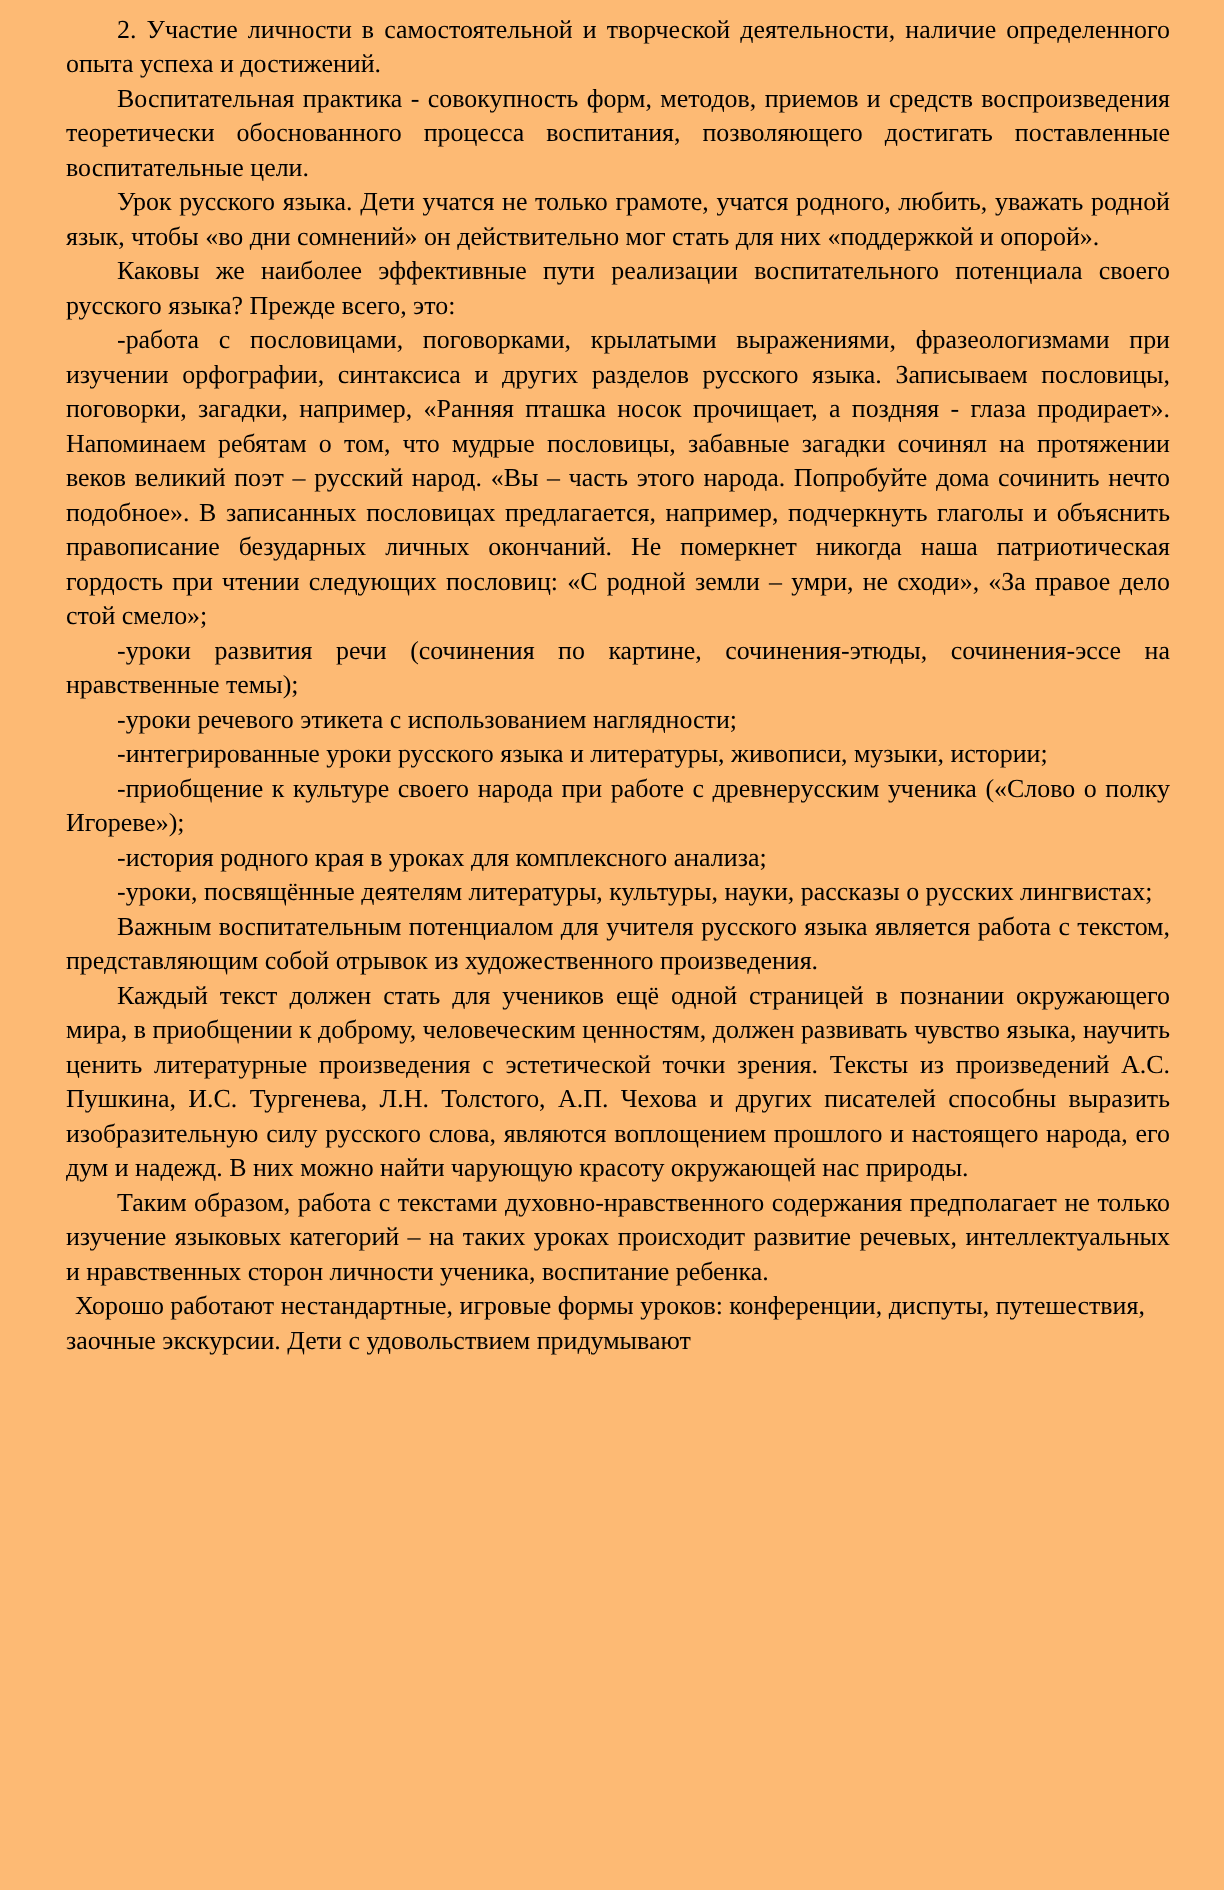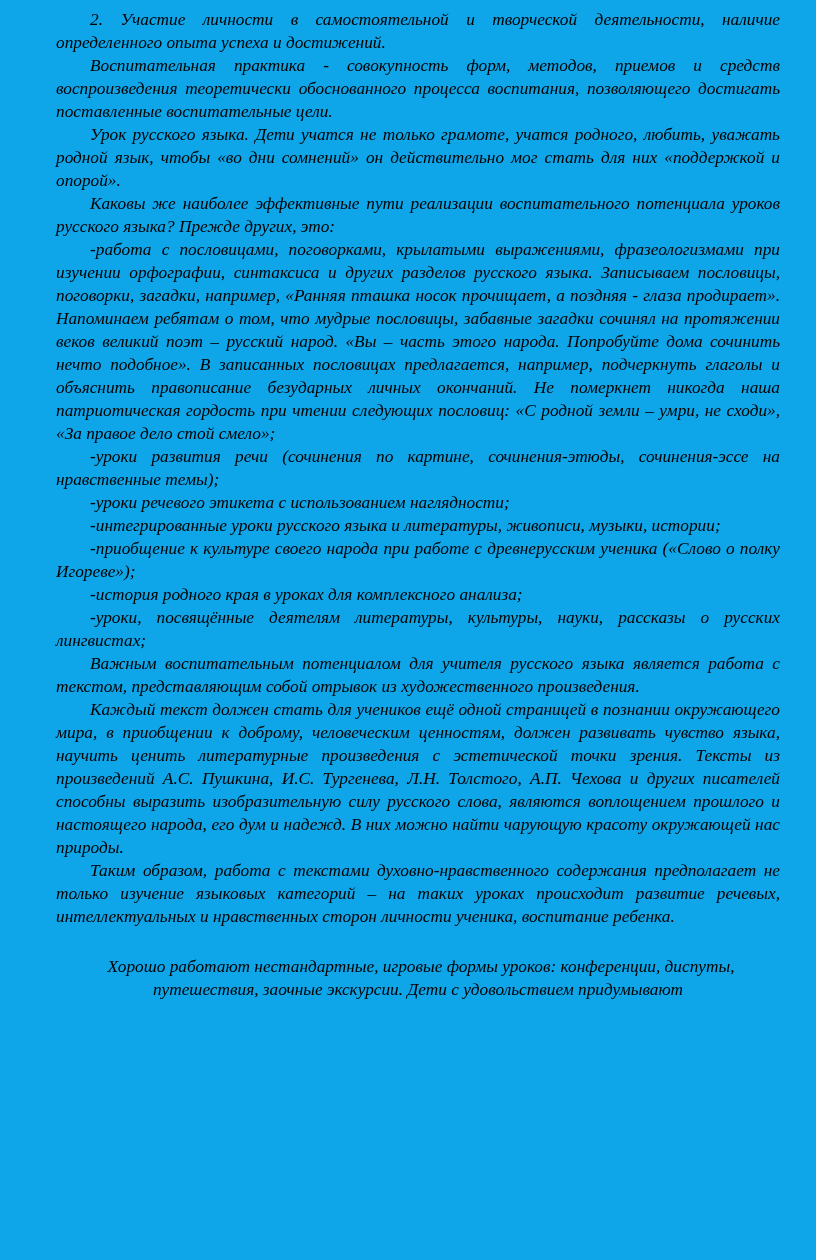--- a/index.html
+++ b/index.html
@@ -10,52 +10,50 @@
   body {
     width: 816px;
     min-height: 1260px;
     font-family: "Liberation Serif", "DejaVu Serif", serif;
     color: #000000;
   }
   .page {
     width: 816px;
     min-height: 1260px;
     box-sizing: border-box;
-    padding: 8px 36px 10px 56px;
-    background: #0ea5e9;
-    font-style: italic;
+    padding: 8px 36px 10px 44px;
+    background: #fdba74;
   }
   .doc {
     font-size: 17.3px;
     line-height: 1.33;
     text-align: justify;
     text-justify: inter-word;
   }
   .doc p {
     margin: 0;
     text-indent: 34px;
     text-align: justify;
   }
   .doc p.smallindent {
     text-indent: 6px;
   }
   .doc p.lastline {
-    text-align: center;
-    margin-top: 27px;
+    text-align: left;
   }
 </style>
 </head>
 <body>
 
 <div class="page">
   <div class="doc">
     <p>2. Участие личности в самостоятельной и творческой деятельности, наличие определенного опыта успеха и достижений.</p>
     <p>Воспитательная практика - совокупность форм, методов, приемов и средств воспроизведения теоретически обоснованного процесса воспитания, позволяющего достигать поставленные воспитательные цели.</p>
     <p>Урок русского языка. Дети учатся не только грамоте, учатся родного, любить, уважать родной язык, чтобы «во дни сомнений» он действительно мог стать для них «поддержкой и опорой».</p>
-    <p>Каковы же наиболее эффективные пути реализации воспитательного потенциала уроков русского языка? Прежде других, это:</p>
+    <p>Каковы же наиболее эффективные пути реализации воспитательного потенциала своего русского языка? Прежде всего, это:</p>
     <p>-работа с пословицами, поговорками, крылатыми выражениями, фразеологизмами при изучении орфографии, синтаксиса и других разделов русского языка. Записываем пословицы, поговорки, загадки, например, «Ранняя пташка носок прочищает, а поздняя - глаза продирает». Напоминаем ребятам о том, что мудрые пословицы, забавные загадки сочинял на протяжении веков великий поэт – русский народ. «Вы – часть этого народа. Попробуйте дома сочинить нечто подобное». В записанных пословицах предлагается, например, подчеркнуть глаголы и объяснить правописание безударных личных окончаний. Не померкнет никогда наша патриотическая гордость при чтении следующих пословиц: «С родной земли – умри, не сходи», «За правое дело стой смело»;</p>
     <p>-уроки развития речи (сочинения по картине, сочинения-этюды, сочинения-эссе на нравственные темы);</p>
     <p>-уроки речевого этикета с использованием наглядности;</p>
     <p>-интегрированные уроки русского языка и литературы, живописи, музыки, истории;</p>
     <p>-приобщение к культуре своего народа при работе с древнерусским ученика («Слово о полку Игореве»);</p>
     <p>-история родного края в уроках для комплексного анализа;</p>
     <p>-уроки, посвящённые деятелям литературы, культуры, науки, рассказы о русских лингвистах;</p>
     <p>Важным воспитательным потенциалом для учителя русского языка является работа с текстом, представляющим собой отрывок из художественного произведения.</p>
     <p>Каждый текст должен стать для учеников ещё одной страницей в познании окружающего мира, в приобщении к доброму, человеческим ценностям, должен развивать чувство языка, научить ценить литературные произведения с эстетической точки зрения. Тексты из произведений А.С. Пушкина, И.С. Тургенева, Л.Н. Толстого, А.П. Чехова и других писателей способны выразить изобразительную силу русского слова, являются воплощением прошлого и настоящего народа, его дум и надежд. В них можно найти чарующую красоту окружающей нас природы.</p>
     <p>Таким образом, работа с текстами духовно-нравственного содержания предполагает не только изучение языковых категорий – на таких уроках происходит развитие речевых, интеллектуальных и нравственных сторон личности ученика, воспитание ребенка.</p>

